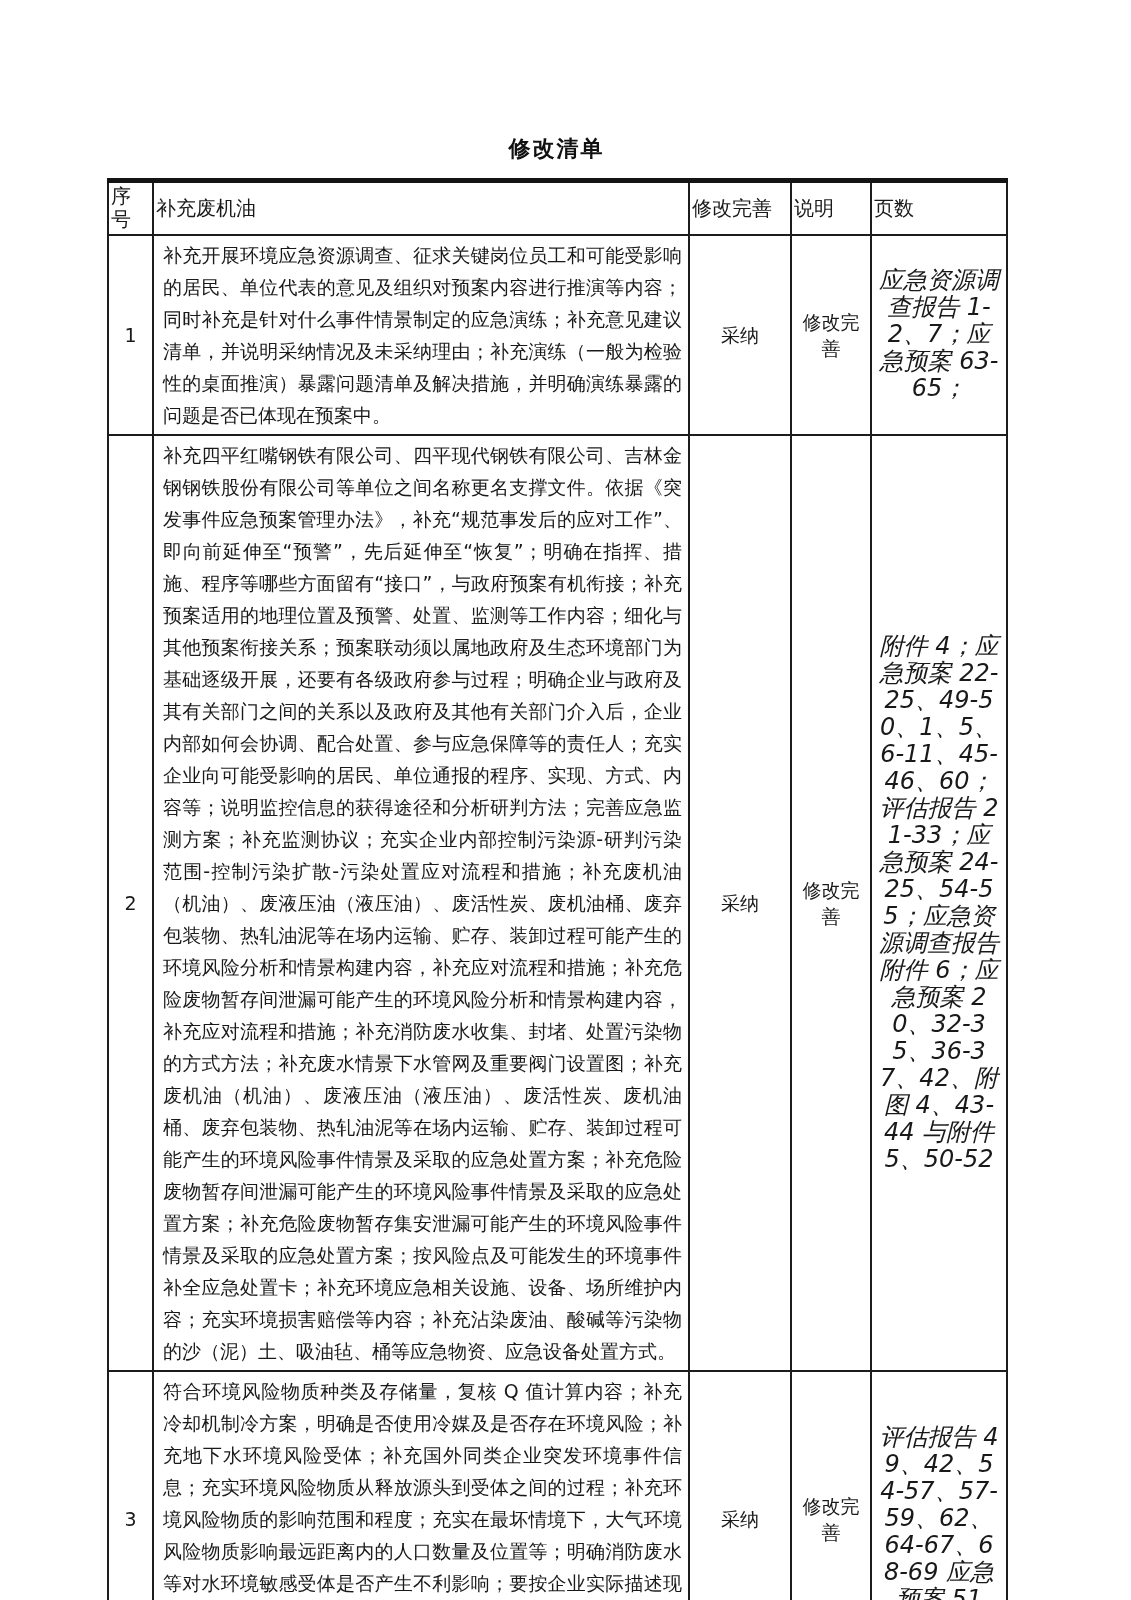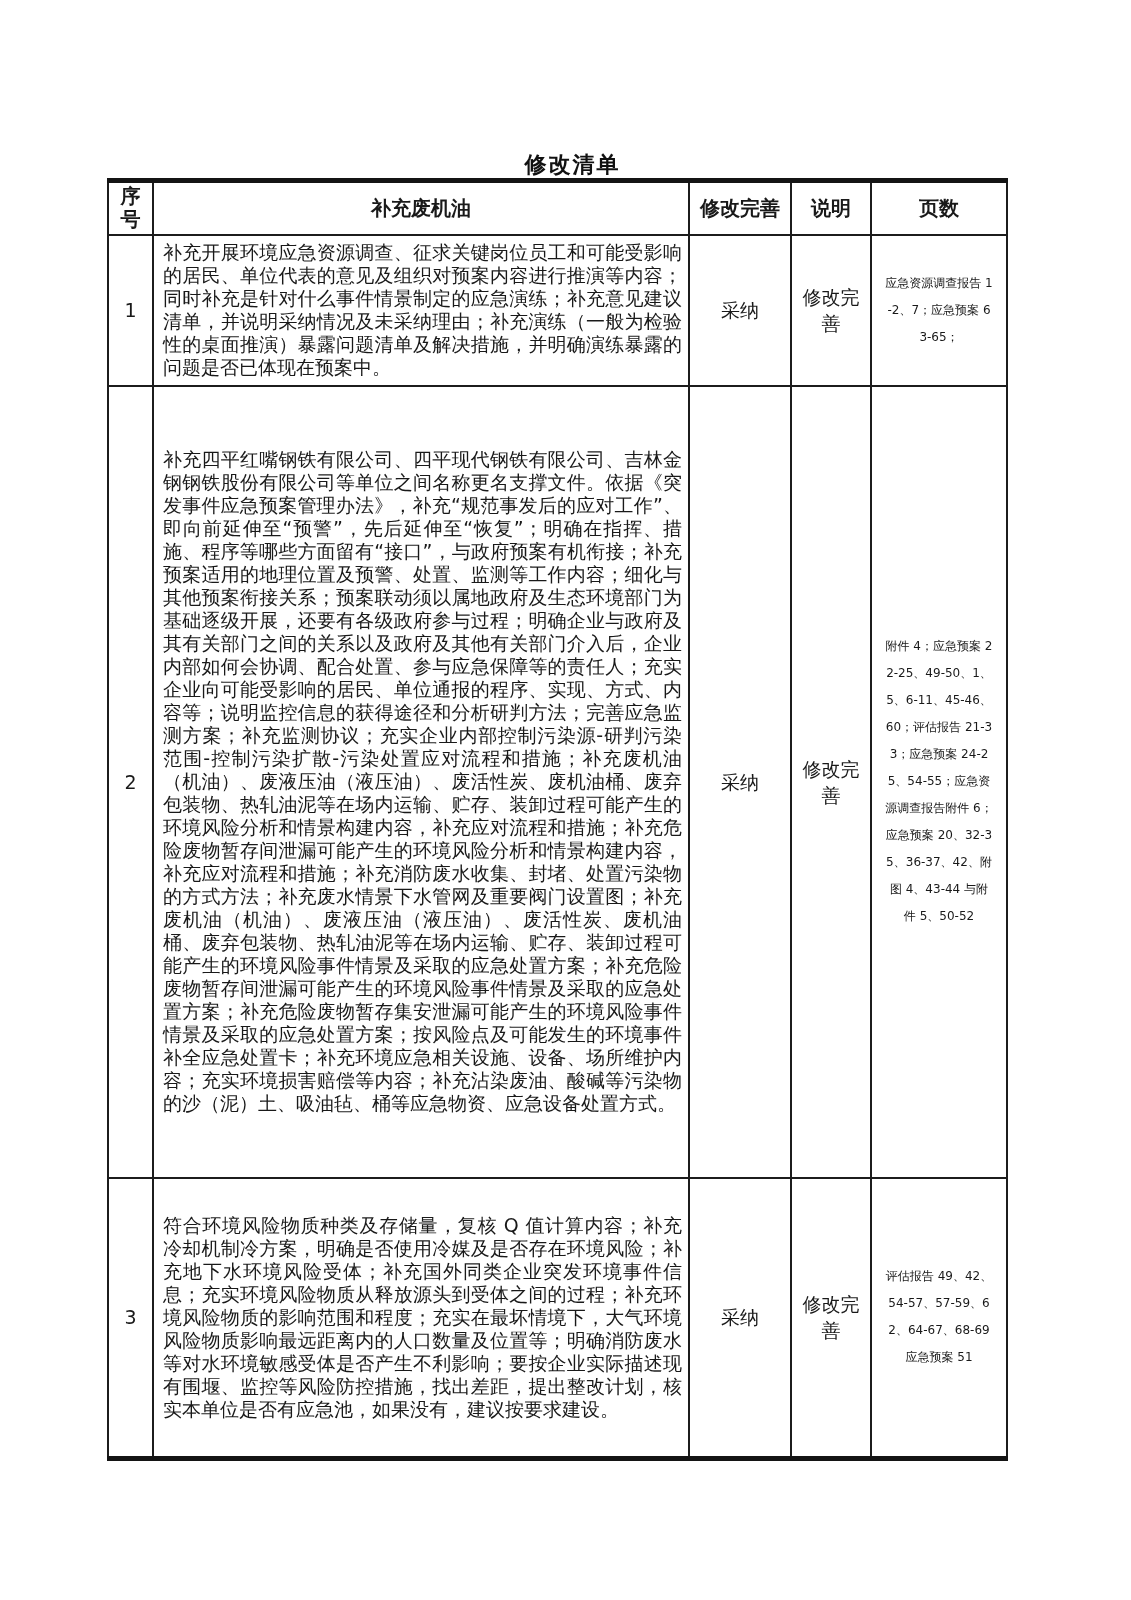--- a/index.html
+++ b/index.html
@@ -12,21 +12,21 @@
     height: 1600px;
     position: relative;
     font-family: "DejaVu Sans", "Liberation Sans", sans-serif;
     color: #1a1a1a;
   }
   .doc-title {
     position: absolute;
     top: 134px;
     left: 107px;
     width: 899px;
-    margin: 16px;
+    margin: 0;
     text-align: center;
     font-size: 22px;
     font-weight: bold;
     letter-spacing: 2px;
     color: #111;
   }
   table.revision-table {
     position: absolute;
     top: 178px;
     left: 107px;
@@ -41,51 +41,52 @@
   table.revision-table td {
     border: 2px solid #1c1c1c;
     vertical-align: middle;
     overflow: hidden;
   }
   tr.r-header { height: 54px; }
   tr.r1 { height: 151px; }
   tr.r2 { height: 792px; }
   tr.r3 { height: 281px; }
   th {
-    font-weight: bold;
+    font-weight: normal;
     font-size: 20px;
     line-height: 23px;
-    text-align: center;
+    text-align: left;
     padding: 0 2px;
   }
   th.h-no { word-break: break-all; }
   td.c-no {
     text-align: center;
     font-size: 19px;
   }
   td.c-content {
     text-align: justify;
     padding: 3px 6px 3px 9px;
     font-size: 19px;
-    line-height: 23px;
+    line-height: 32px;
     word-break: break-all;
   }
   td.c-adopt, td.c-note {
     text-align: center;
     font-size: 19px;
     line-height: 26px;
     padding: 0 4px;
     word-break: break-all;
   }
   td.c-pages {
     text-align: center;
-    font-size: 12px;
+    font-size: 24px;
     line-height: 27px;
-    padding: 3px 13px;
+    padding: 3px 5px;
     word-break: break-all;
+    font-style: italic;
   }
 </style>
 </head>
 <body>
 
 <div class="page">
 
   <h1 class="doc-title">修改清单</h1>
 
   <table class="revision-table">

